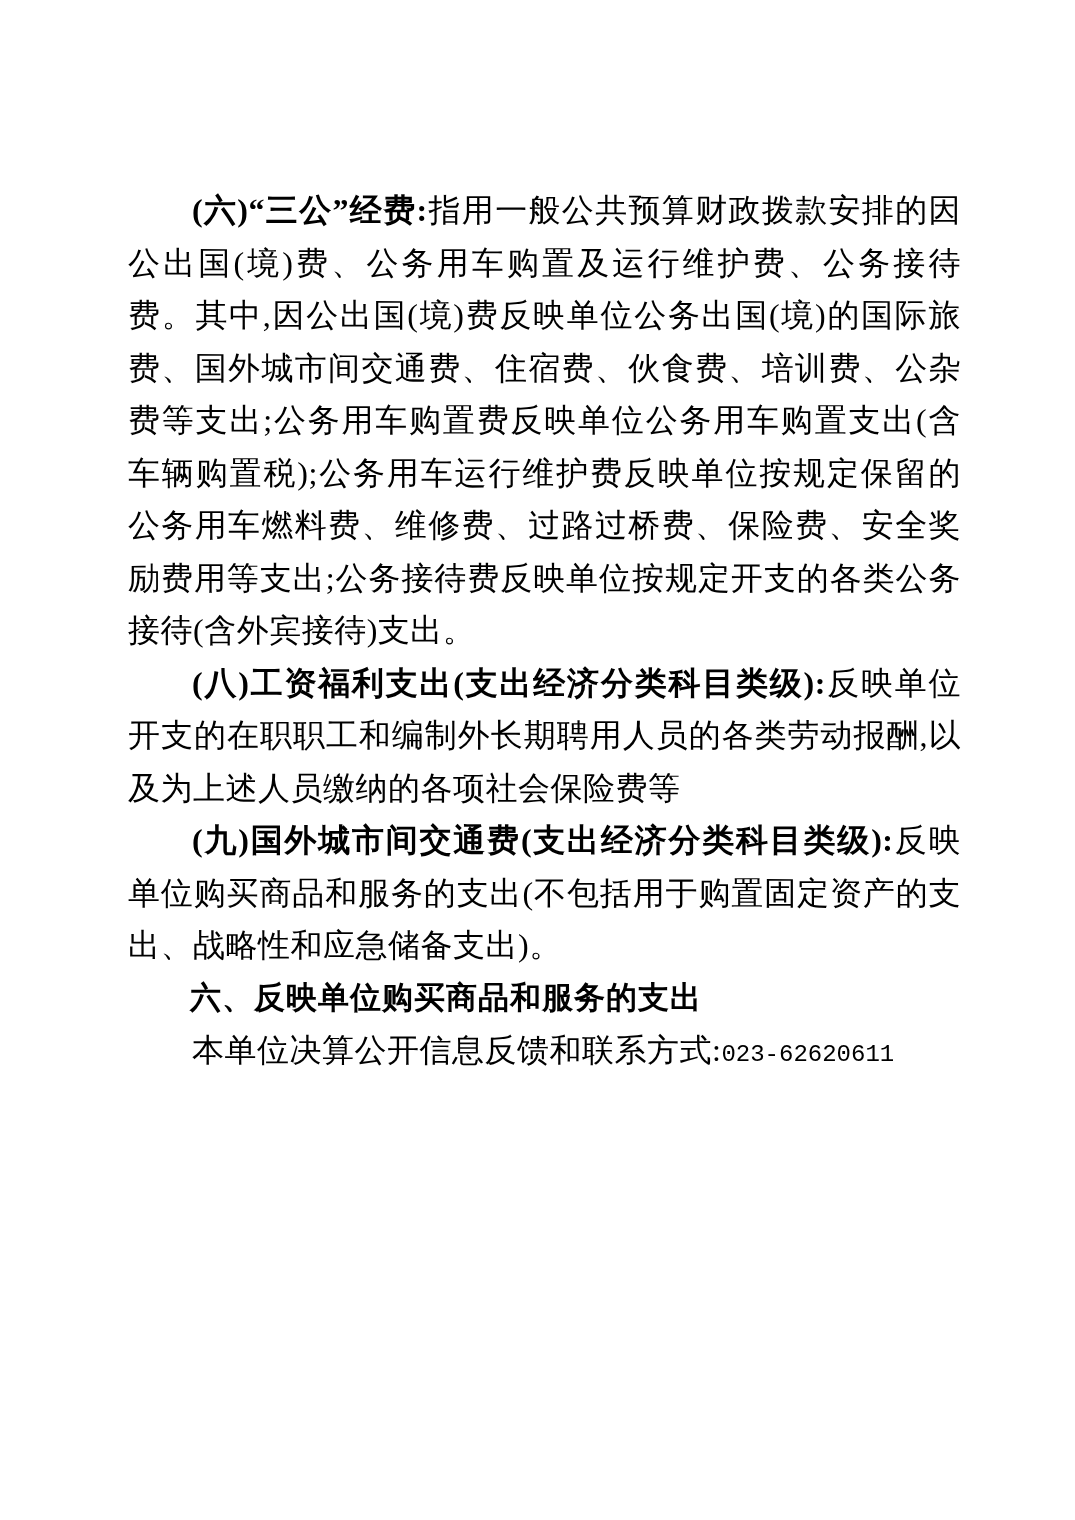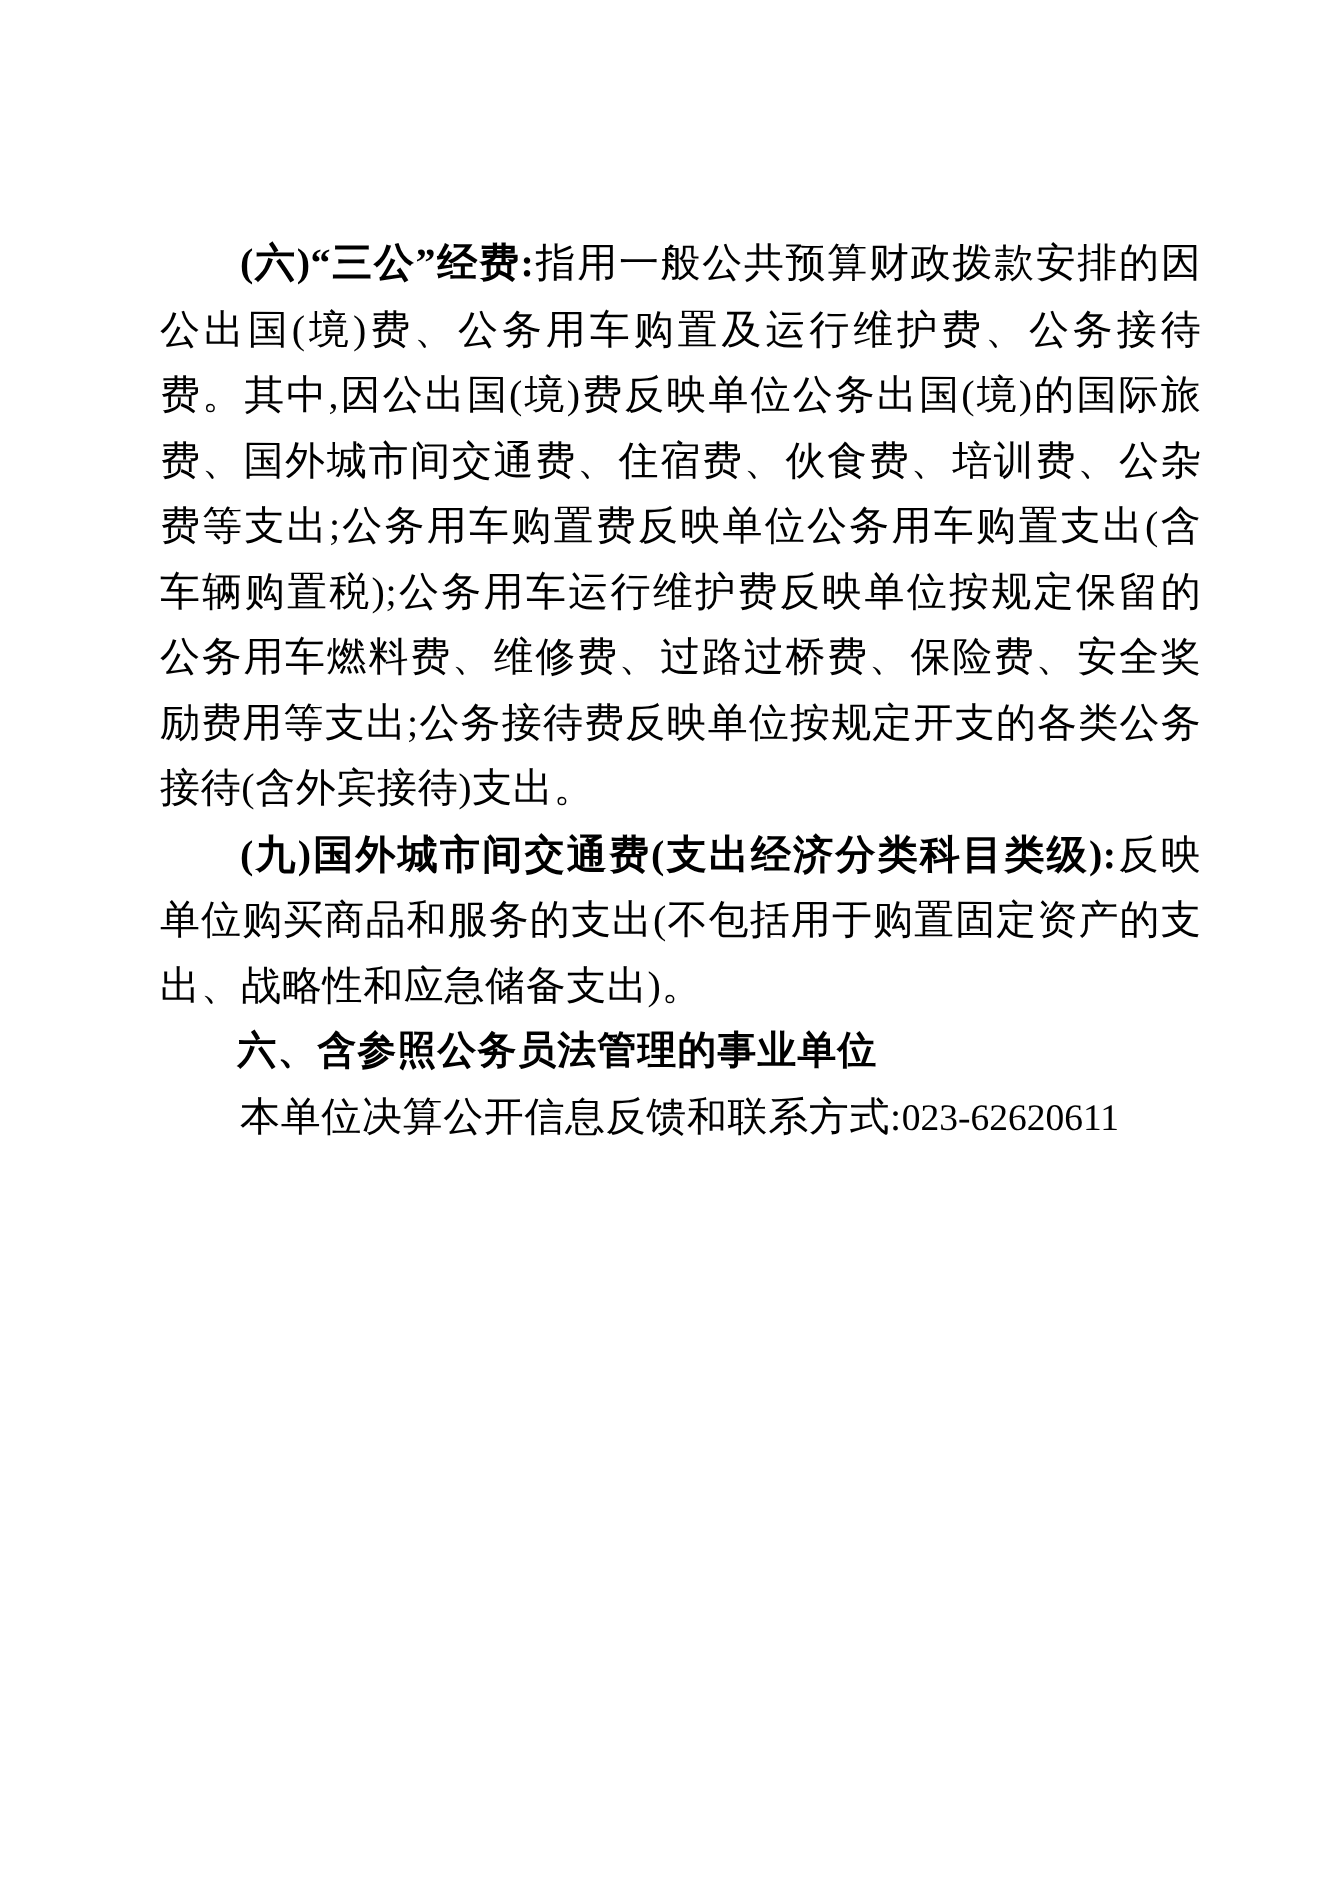--- a/index.html
+++ b/index.html
@@ -44,22 +44,22 @@
     letter-spacing: 1px;
   }
   .contact {
     margin: 0;
     font-size: 32px;
     line-height: 52.5px;
     text-indent: 2em;
     letter-spacing: 0.5px;
   }
   .contact .phone {
-    font-family: Liberation Serif, serif;
-    font-size: 30px;
+    font-family: Liberation Mono, monospace;
+    font-size: 24px;
     letter-spacing: 0;
   }
   .footer {
     position: absolute;
     left: 0;
     width: 100%;
     top: 1400px;
     text-align: center;
     font-size: 27px;
     color: #000000;
@@ -68,23 +68,24 @@
 </style>
 </head>
 <body>
 
 <div class="page">
   <div class="content">
 
     <p class="para"><span class="lead">(六)“三公”经费:</span><span>指用一般公共预算财政拨款安排的因公出国(境)费、公务用车购置及运行维护费、公务接待费。其中,因公出国(境)费反映单位公务出国(境)的国际旅费、国外城市间交通费、住宿费、伙食费、培训费、公杂费等支出;公务用车购置费反映单位公务用车购置支出(含车辆购置税);公务用车运行维护费反映单位按规定保留的公务用车燃料费、维修费、过路过桥费、保险费、安全奖励费用等支出;公务接待费反映单位按规定开支的各类公务接待(含外宾接待)支出。</span></p>
 
 
+    <p class="para"><span class="lead">(八)工资福利支出(支出经济分类科目类级):</span><span>反映单位开支的在职职工和编制外长期聘用人员的各类劳动报酬,以及为上述人员缴纳的各项社会保险费等</span></p>
 
     <p class="para"><span class="lead">(九)国外城市间交通费(支出经济分类科目类级):</span><span>反映单位购买商品和服务的支出(不包括用于购置固定资产的支出、战略性和应急储备支出)。</span></p>
 
-    <h2 class="section-heading">六、含参照公务员法管理的事业单位</h2>
+    <h2 class="section-heading">六、反映单位购买商品和服务的支出</h2>
 
     <p class="contact"><span>本单位决算公开信息反馈和联系方式:</span><span class="phone">023-62620611</span></p>
 
   </div>
 
   <div class="footer">– 8 –</div>
 </div>
 
 </body></html>

